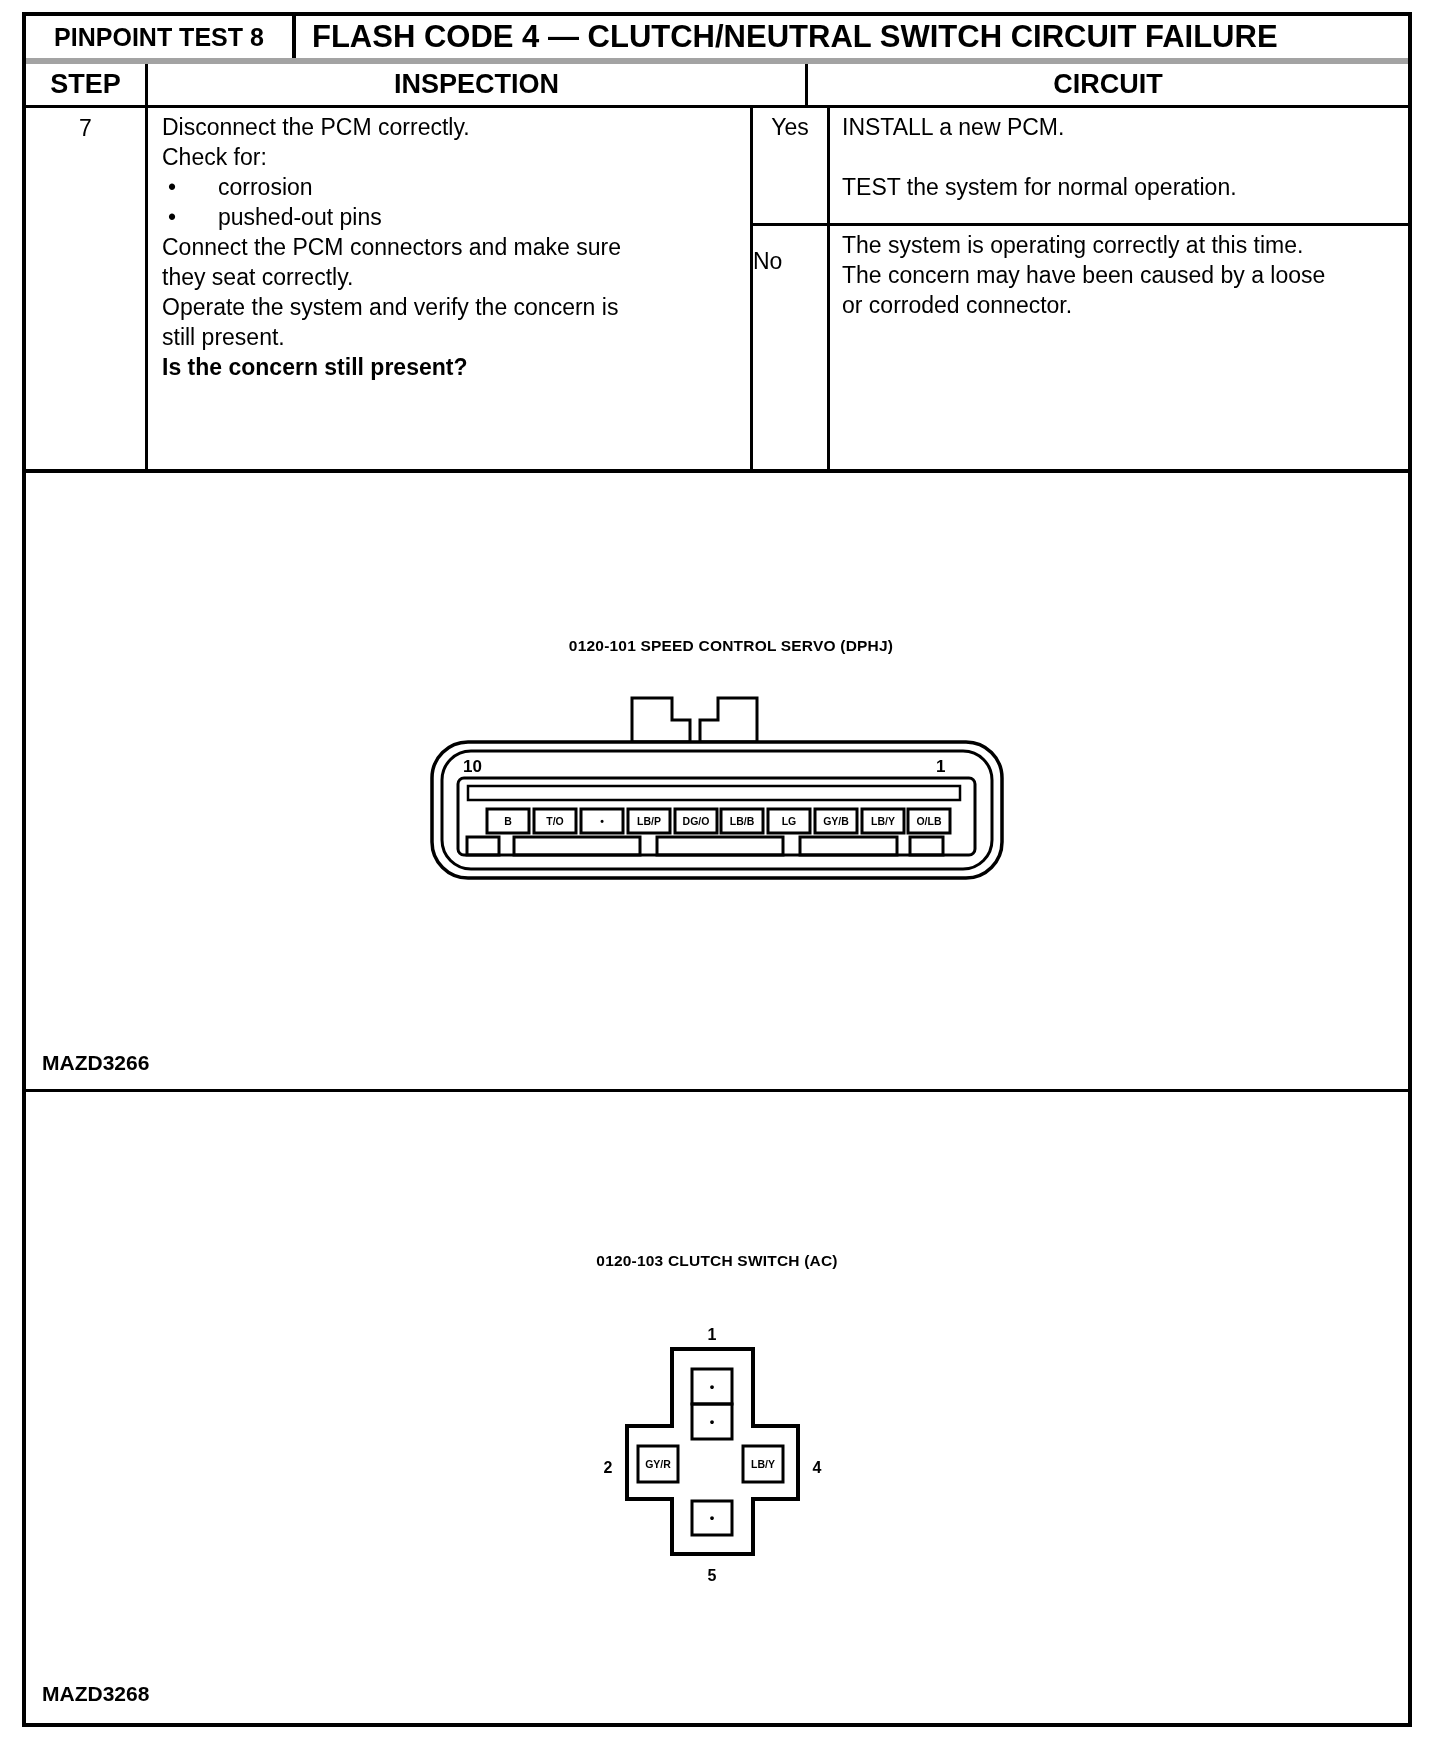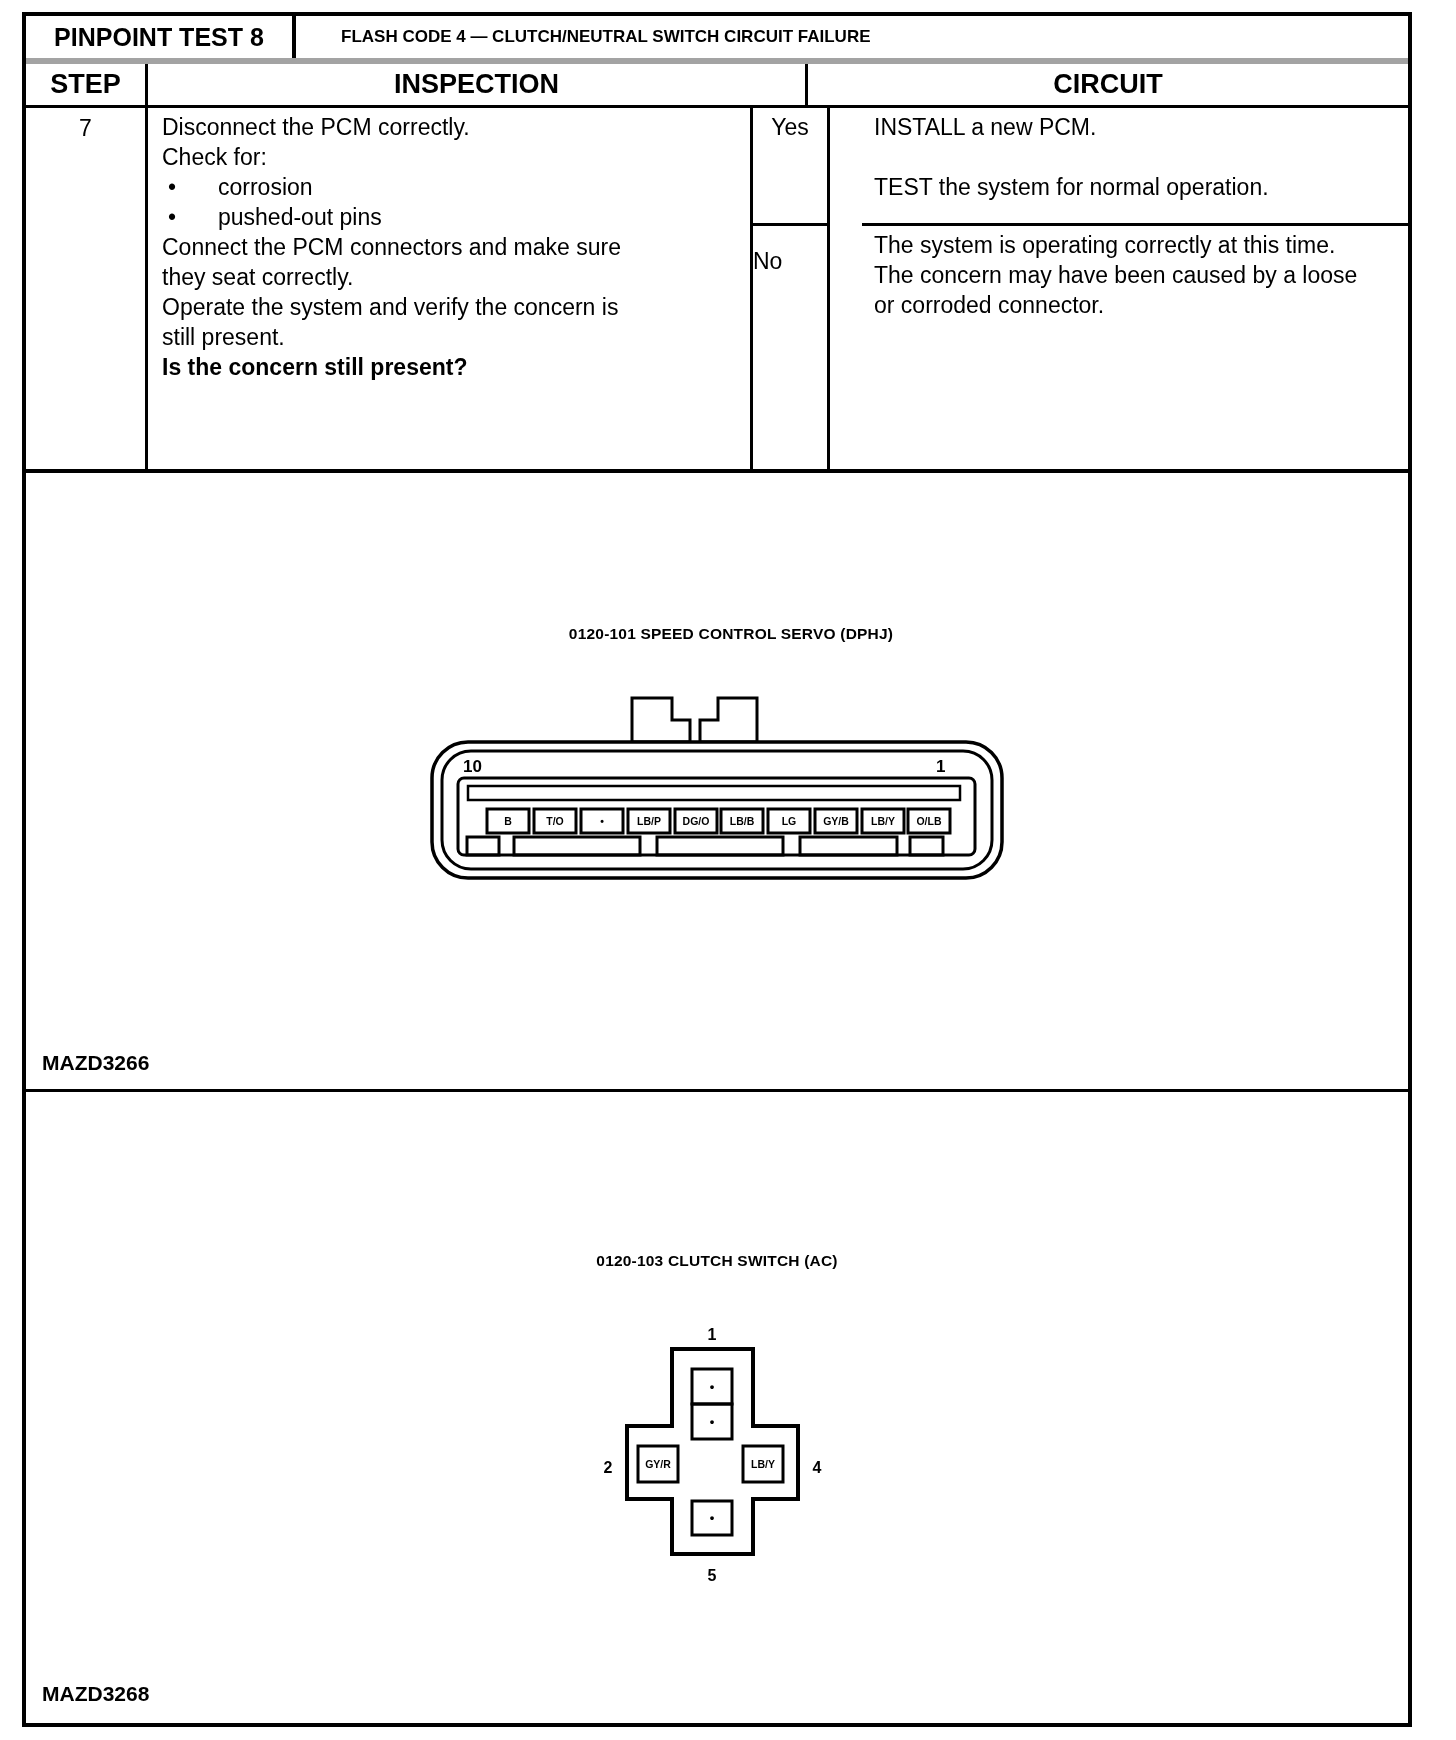--- a/index.html
+++ b/index.html
@@ -5,49 +5,49 @@
   html,body{margin:0;padding:0;background:#fff;}
   .page{position:relative;width:1456px;height:1740px;background:#fff;
         font-family:"Liberation Sans", sans-serif;color:#000;}
   .frame{position:absolute;left:22px;top:12px;width:1390px;height:1715px;
          border:4px solid #000;box-sizing:border-box;display:flex;flex-direction:column;}
   
   .row1{height:42px;border-bottom:6px solid #a3a3a3;display:flex;flex:none;}
   .cell-test{width:266px;border-right:4px solid #000;display:flex;align-items:center;
              justify-content:center;font-weight:bold;font-size:25px;flex:none;}
   .cell-flash{flex:1;display:flex;align-items:center;padding-left:16px;
-              font-weight:bold;font-size:17px;margin-left:29px;}
+              font-weight:bold;font-size:31px;}
   
   .row2{height:41px;border-bottom:3px solid #000;display:flex;flex:none;}
   .hcell{display:flex;align-items:center;justify-content:center;font-weight:bold;font-size:27px;}
   .step-h{width:119px;border-right:3px solid #000;flex:none;}
   .insp-h{width:657px;border-right:3px solid #000;flex:none;}
   .action-h{flex:1;}
   
   .row3{height:361px;border-bottom:4px solid #000;display:flex;flex:none;
         font-size:23px;line-height:30px;}
   .step-c{width:119px;border-right:3px solid #000;flex:none;text-align:center;padding-top:5px;}
   .insp-c{width:580px;border-right:3px solid #000;flex:none;padding:4px 8px 0 14px;box-sizing:content-box;}
   .yn-col{width:74px;border-right:3px solid #000;flex:none;display:flex;flex-direction:column;}
   .yes-cell{height:111px;border-bottom:3px solid #000;text-align:center;padding-top:4px;flex:none;}
   .no-cell{flex:1;text-align:left;padding-top:20px;}
-  .action-col{flex:1;display:flex;flex-direction:column;padding-left:32px;}
+  .action-col{flex:1;display:flex;flex-direction:column;}
   .action-yes{height:111px;border-bottom:3px solid #000;padding:4px 10px 0 12px;flex:none;}
   .action-no{flex:1;padding:4px 10px 0 12px;}
   .ml{white-space:pre-line;}
   .bold{font-weight:bold;}
   .bullet-line{display:flex;}
   .bullet{width:50px;flex:none;padding-left:6px;}
   
   .figsec{position:relative;flex:none;}
   .fig1{height:616px;border-bottom:3px solid #000;}
   .fig2{flex:1;}
   .fig-title{position:absolute;left:0;right:0;text-align:center;
              font-weight:bold;font-size:15.5px;letter-spacing:0.2px;}
-  .fig1 .fig-title{top:152px;padding-left:28px;}
+  .fig1 .fig-title{top:164px;padding-left:28px;}
   .fig2 .fig-title{top:160px;}
   .fig-id{position:absolute;left:16px;font-weight:bold;font-size:21px;}
   .fig1 .fig-id{top:578px;}
   .fig2 .fig-id{top:590px;}
   .conn-svg{position:absolute;left:394px;top:207px;}
   .cross-svg{position:absolute;left:559px;top:229px;}
   svg text{font-family:"Liberation Sans", sans-serif;font-weight:bold;fill:#000;}
   .pin-txt{font-size:10.5px;text-anchor:middle;}
   .corner-txt{font-size:17px;}
   .num-txt{font-size:16px;text-anchor:middle;}

